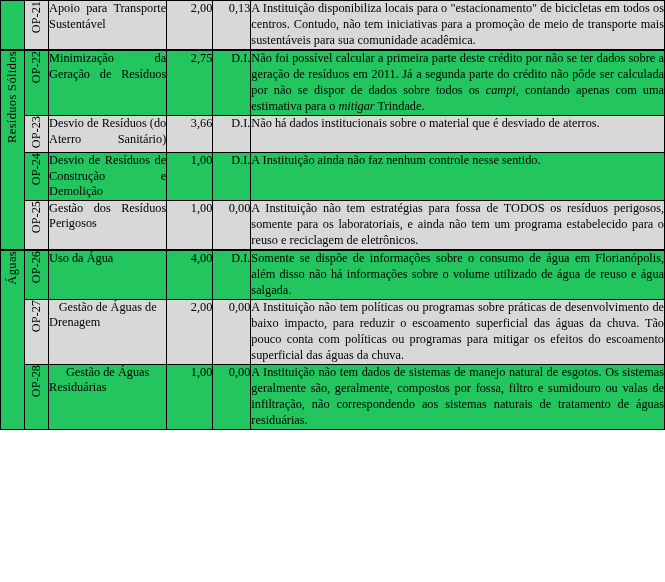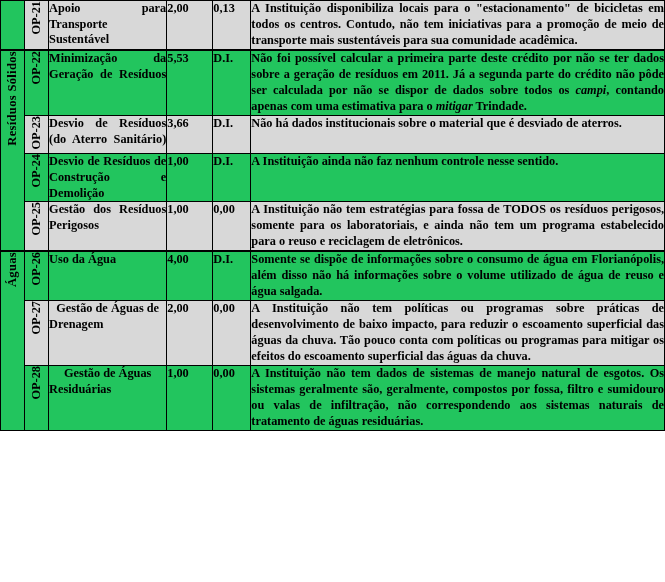--- a/index.html
+++ b/index.html
@@ -19,21 +19,20 @@
     width: 665px;
     border-collapse: collapse;
     table-layout: fixed;
     font-size: 12.3px;
   }
 
   #doc-table td {
     border: 1px solid #000;
     padding: 0;
     vertical-align: top;
-    font-weight: bold;
   }
 
   
   col.c-cat   { width: 24px; }
   col.c-code  { width: 24px; }
   col.c-name  { width: 118px; }
   col.c-val   { width: 46px; }
   col.c-score { width: 38px; }
   col.c-desc  { width: 413px; }
 
@@ -77,21 +76,21 @@
     line-height: 1.27;
     hyphens: none;
   }
   .name-cell.single-line {
     text-align: center;
     text-align-last: left;
   }
 
   
   .num-cell {
-    text-align: left;
+    text-align: right;
     vertical-align: middle;
     padding: 2px 2px;
   }
 
   
   .desc-cell {
     text-align: justify;
     text-align-last: left;
     vertical-align: top;
     padding: 2px 5px 2px 5px;
@@ -137,21 +136,21 @@
     </tr>
 
     <tr>
       <td class="cat-cell white grp-top grp-bottom" rowspan="4">
         <span class="cat-rot">Resíduos Sólidos</span>
       </td>
       <td class="code-cell white grp-top">
         <span class="code-rot">OP-22</span>
       </td>
       <td class="name-cell white grp-top">Minimização da Geração de Resíduos</td>
-      <td class="num-cell white grp-top">5,53</td>
+      <td class="num-cell white grp-top">2,75</td>
       <td class="num-cell white grp-top">D.I.</td>
       <td class="desc-cell white grp-top">Não foi possível calcular a primeira parte deste crédito por não se ter dados sobre a geração de resíduos em 2011. Já a segunda parte do crédito não pôde ser calculada por não se dispor de dados sobre todos os <i>campi</i>, contando apenas com uma estimativa para o <i>mitigar</i> Trindade.</td>
     </tr>
 
     <tr>
       <td class="code-cell shade">
         <span class="code-rot">OP-23</span>
       </td>
       <td class="name-cell shade">Desvio de Resíduos (do Aterro Sanitário)</td>
       <td class="num-cell shade">3,66</td>

